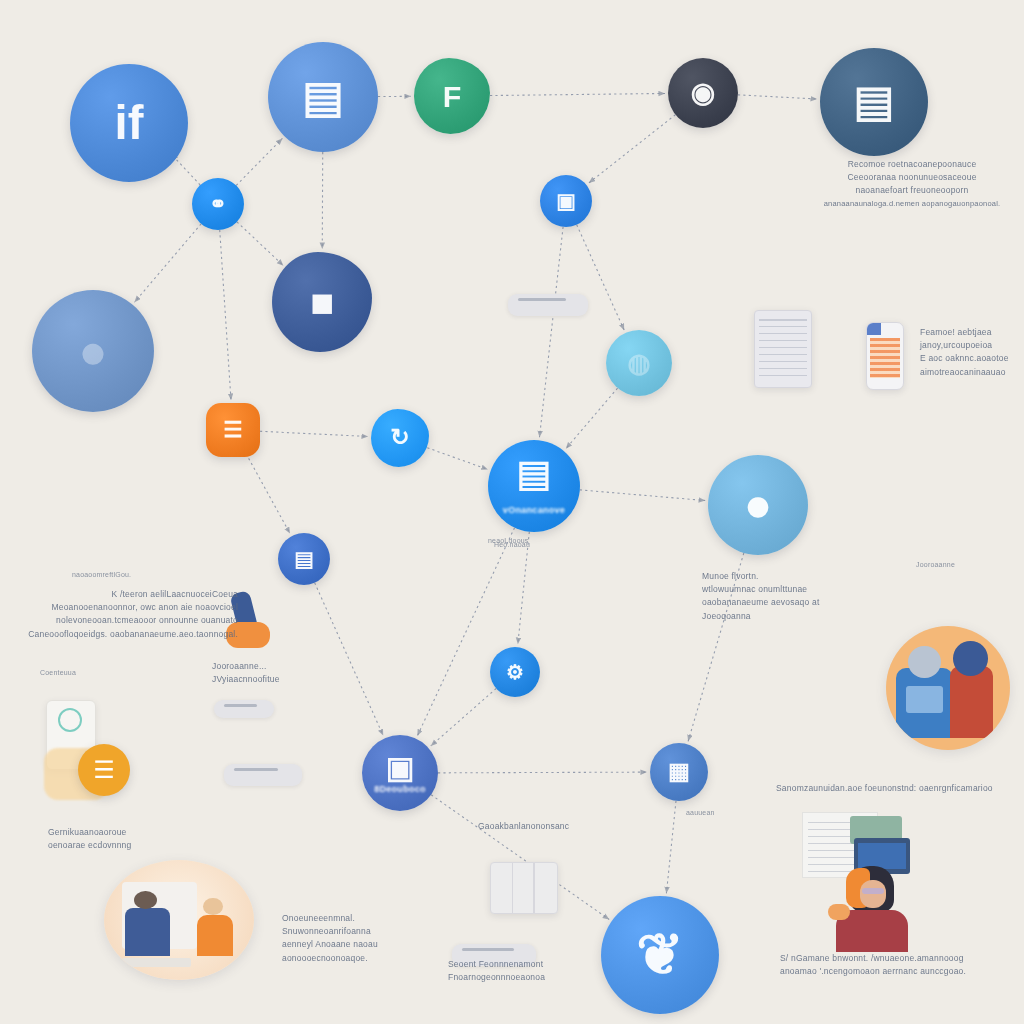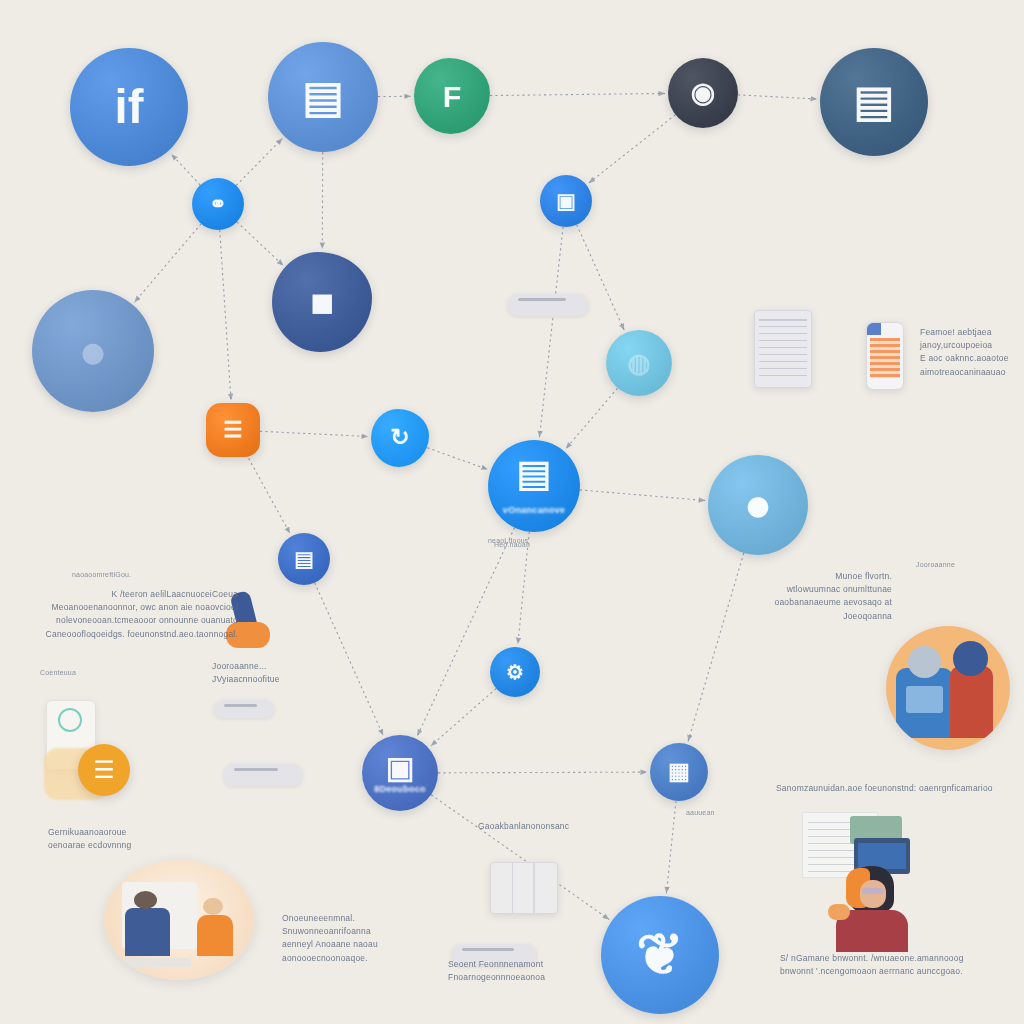--- a/index.html
+++ b/index.html
@@ -86,21 +86,21 @@
         <line x1="496.21596972447185" y1="688.4972787637247" x2="430.8058096518661" y2="745.9444628274915"></line>
         <line x1="431.13081297972354" y1="794.7915690858065" x2="609.2076209278194" y2="919.4453346494737"></line>
         <line x1="437.99975591504557" y1="772.8638001580106" x2="647.0002055452247" y2="772.1146946037805"></line>
         <line x1="676.0051693971554" y1="800.844947385292" x2="666.40274128884" y2="893.3314917969618"></line>
         <line x1="743.8139265658565" y1="552.9453367964089" x2="688.0790869978518" y2="741.3149844502983"></line>
         <line x1="314.64181889809043" y1="582.7223879603265" x2="383.2186701991651" y2="735.5916189856389"></line>
       </g>
   </svg>
 
   <div class="layer" id="node-layer">
-      <div class="node soft" style="left: 70px; top: 48px; width: 118px; height: 118px; background: radial-gradient(circle at 34% 28%, rgb(96, 156, 234) 0%, rgb(74, 134, 212) 62%, rgb(62, 122, 200) 100%);">
+      <div class="node soft" style="left: 70px; top: 64px; width: 118px; height: 118px; background: radial-gradient(circle at 34% 28%, rgb(96, 156, 234) 0%, rgb(74, 134, 212) 62%, rgb(62, 122, 200) 100%);">
         <span class="glyph" style="font-size: 47.2px; font-weight: bold; filter: blur(0.5px); opacity: 0.95;">if</span>
       </div>
       <div class="node soft" style="left: 268px; top: 42px; width: 110px; height: 110px; background: radial-gradient(circle at 34% 28%, rgb(113, 164, 233) 0%, rgb(91, 142, 211) 62%, rgb(79, 130, 199) 100%);">
         <span class="glyph" style="font-size: 44px; font-weight: bold; filter: blur(0.5px); opacity: 0.95;">▤</span>
       </div>
       <div class="node soft" style="left: 414px; top: 58px; width: 76px; height: 76px; background: radial-gradient(circle at 34% 28%, rgb(69, 182, 140) 0%, rgb(47, 160, 118) 62%, rgb(35, 148, 106) 100%); border-radius: 46% 54% 52% 48% / 50% 46% 54% 50%;">
         <span class="glyph" style="font-size: 30.4px; font-weight: bold; filter: blur(0.5px); opacity: 0.95;">F</span>
       </div>
       <div class="node soft" style="left: 668px; top: 58px; width: 70px; height: 70px; background: radial-gradient(circle at 34% 28%, rgb(80, 85, 99) 0%, rgb(58, 63, 77) 62%, rgb(46, 51, 65) 100%);">
         <span class="glyph" style="font-size: 28px; font-weight: bold; filter: blur(0.5px); opacity: 0.95;">◉</span>
@@ -233,52 +233,58 @@
       <div style="position:absolute;left:24px;top:2px;width:24px;height:40px;background:#f08a33;border-radius:14px 6px 8px 10px;"></div>
       <div style="position:absolute;left:38px;top:14px;width:26px;height:28px;background:#e5b492;border-radius:12px;"></div>
       <div style="position:absolute;left:40px;top:22px;width:22px;height:6px;background:#b9aed8;border-radius:3px;opacity:.8;"></div>
       <div style="position:absolute;left:14px;top:44px;width:72px;height:42px;background:#a73f46;border-radius:16px 16px 0 0;"></div>
       <div style="position:absolute;left:6px;top:38px;width:22px;height:16px;background:#f0a35f;border-radius:8px;"></div>
     </div>
   </div>
 
   <div class="layer">
 
+    <div class="caption" style="left:802px;top:158px;width:220px;text-align:center;">
+      <span class="l">Recomoe roetnacoanepoonauce</span>
+      <span class="l">Ceeooranaa noonunueosaceoue</span>
+      <span class="l">naoanaefoart freuoneooporn</span>
+      <span class="l" style="font-size:7.5px">ananaanaunaloga.d.nemen aopanogauonpaonoal.</span>
+    </div>
 
     <div class="caption" style="left:920px;top:326px;width:110px;">
       <span class="l strong">Feamoe! aebtjaea</span>
       <span class="l">janoy,urcoupoeioa</span>
       <span class="l">E aoc oaknnc.aoaotoe</span>
       <span class="l">aimotreaocaninaauao</span>
     </div>
 
     <div class="caption tiny" style="left:72px;top:570px;width:140px;">
       <span class="l">naoaoomreftlGou.</span>
     </div>
 
     <div class="caption" style="left:28px;top:588px;width:210px;text-align:right;">
       <span class="l strong">K /teeron aelilLaacnuoceiCoeua</span>
       <span class="l">Meoanooenanoonnor, owc anon aie noaovcioel</span>
       <span class="l">nolevoneooan.tcmeaooor onnounne ouanuato</span>
-      <span class="l">Caneooofloqoeidgs. foeunonstnd.aeo.taonnogal.</span>
+      <span class="l">Caneooofloqoeidgs. oaobananaeume.aeo.taonnogal.</span>
     </div>
 
     <div class="caption tiny" style="left:40px;top:668px;">Coenteuua</div>
 
     <div class="caption" style="left:48px;top:782px;width:150px;margin-top:44px;">
       <span class="l strong">Gernikuaanoaoroue</span>
       <span class="l">oenoarae ecdovnnng</span>
     </div>
 
     <div class="caption" style="left:212px;top:660px;width:130px;">
       <span class="l strong">Jooroaanne...</span>
       <span class="l">JVyiaacnnoofitue</span>
     </div>
 
-    <div class="caption" style="left:702px;top:570px;width:190px;text-align:right;">
+    <div class="caption" style="left:702px;top:570px;width:190px;text-align:left;">
       <span class="l strong">Munoe flvortn.</span>
       <span class="l">wtlowuumnac onumlttunae</span>
       <span class="l">oaobananaeume aevosaqo at</span>
       <span class="l">Joeoqoanna</span>
     </div>
 
     <div class="caption tiny" style="left:494px;top:540px;">Heo.naoau</div>
 
     <div class="caption tiny" style="left:488px;top:536px;">neaoLdoous</div>
 
@@ -297,19 +303,19 @@
       <span class="l strong">Seoent Feonnnenamont</span>
       <span class="l">Fnoarnogeonnnoeaonoa</span>
     </div>
 
     <div class="caption" style="left:776px;top:782px;width:240px;">
       <span class="l strong">Sanomzaunuidan.aoe foeunonstnd: oaenrgnficamarioo</span>
     </div>
 
     <div class="caption" style="left:780px;top:952px;width:240px;">
       <span class="l strong">S/ nGamane bnwonnt. /wnuaeone.amannooog</span>
-      <span class="l">bnwonnt '.ncengomoaon aerrnanc aunccgoao.</span>
+      <span class="l">anoamao '.ncengomoaon aerrnanc aunccgoao.</span>
     </div>
 
     <div class="caption tiny" style="left:916px;top:560px;">Jooroaanne</div>
     <div class="caption tiny" style="left:686px;top:808px;">aauuean</div>
   </div>
 </div>
 
 </body></html>

